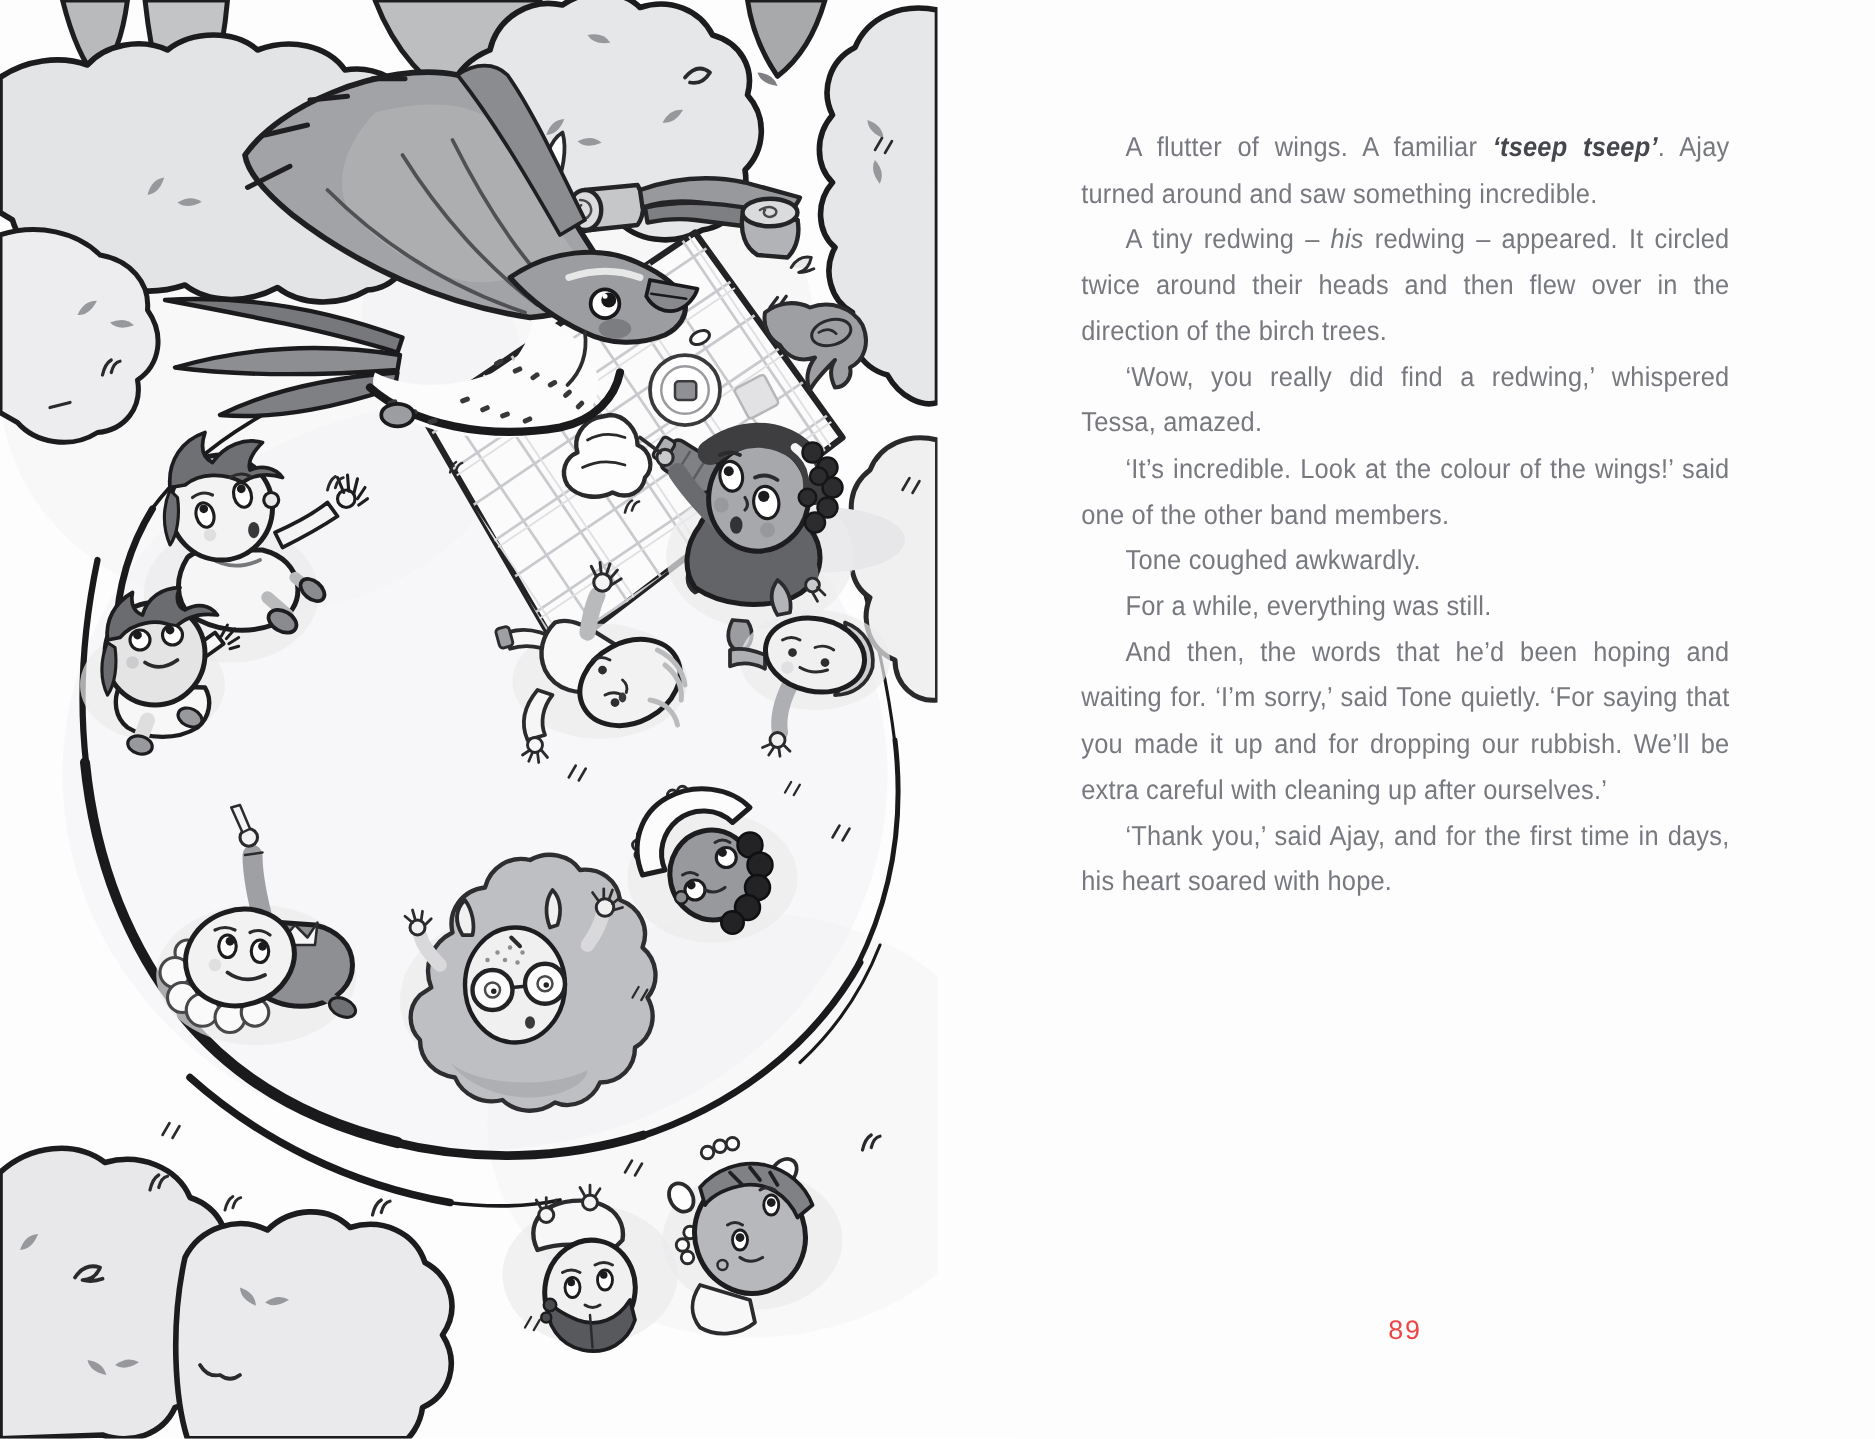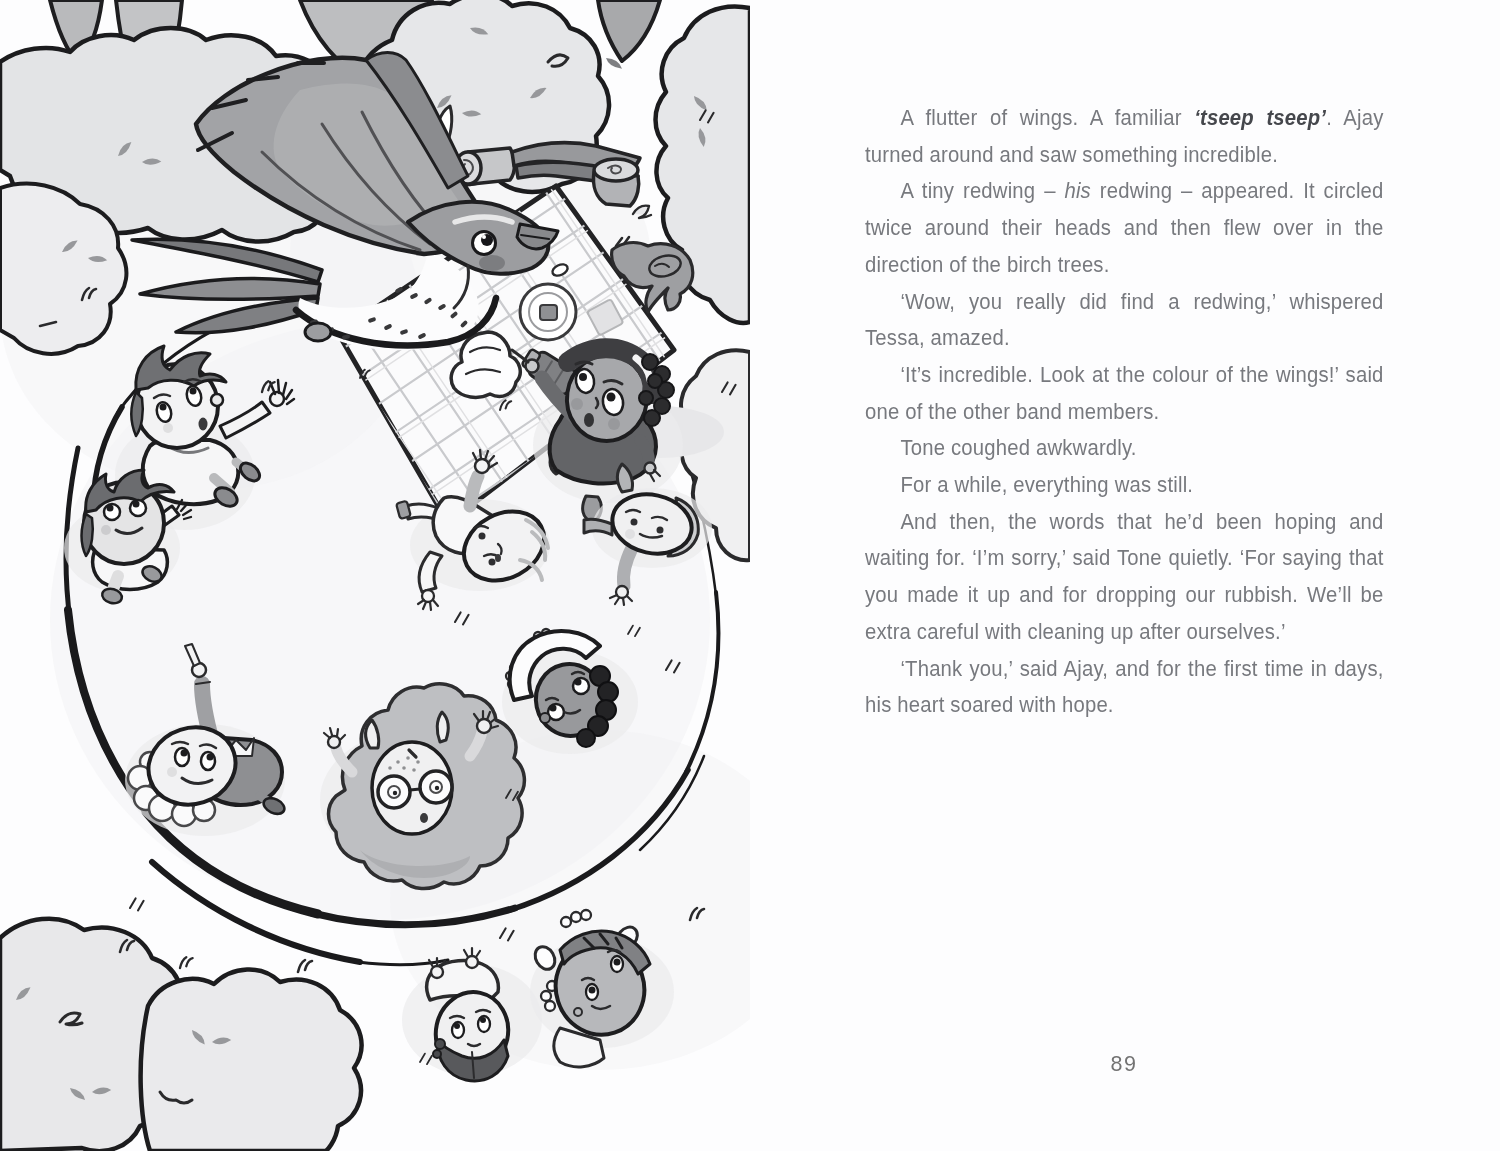--- a/index.html
+++ b/index.html
@@ -10,21 +10,21 @@
   .illu path,.illu line,.illu circle,.illu ellipse,.illu rect{stroke-linejoin:round;stroke-linecap:round;}
   .text-page{position:absolute;left:865px;top:100px;width:557px;
              transform:scaleX(0.931);transform-origin:0 0;
              color:#77797e;font-size:21.8px;line-height:36.7px;
              letter-spacing:0.2px;text-align:justify;}
   .text-page p{margin:0;text-indent:38px;}
   .seg-n{font-style:normal;}
   .seg-i{font-style:italic;}
   .seg-bi{font-style:italic;font-weight:bold;color:#45474c;}
   .page-number{position:absolute;left:865px;top:1052px;width:518px;text-align:center;
-               color:#737373;font-size:21.5px;letter-spacing:1.5px;}
+               color:#ef4444;font-size:21.5px;letter-spacing:1.5px;}
 </style>
 </head>
 <body>
 
 <div class="spread">
 
   <div class="illu">
   <svg viewBox="0 0 750 1151" xmlns="http://www.w3.org/2000/svg" aria-hidden="true">
     <defs>
       <path id="leaf" d="M0,0 Q8,-10 18,-7 Q9,3 0,0 Z"></path>

